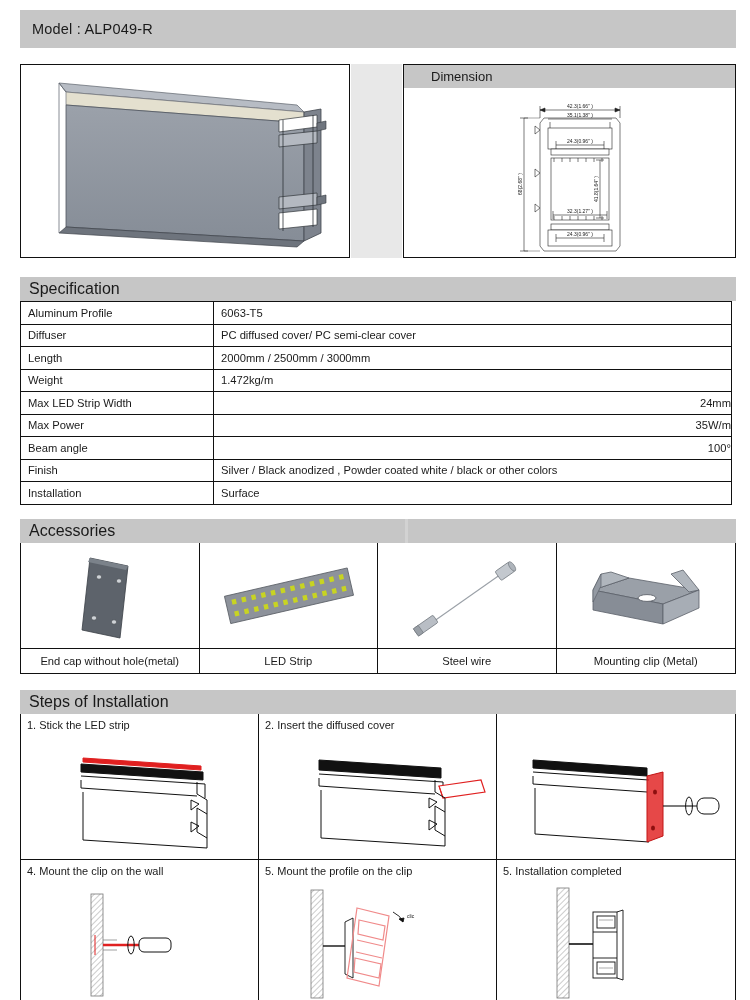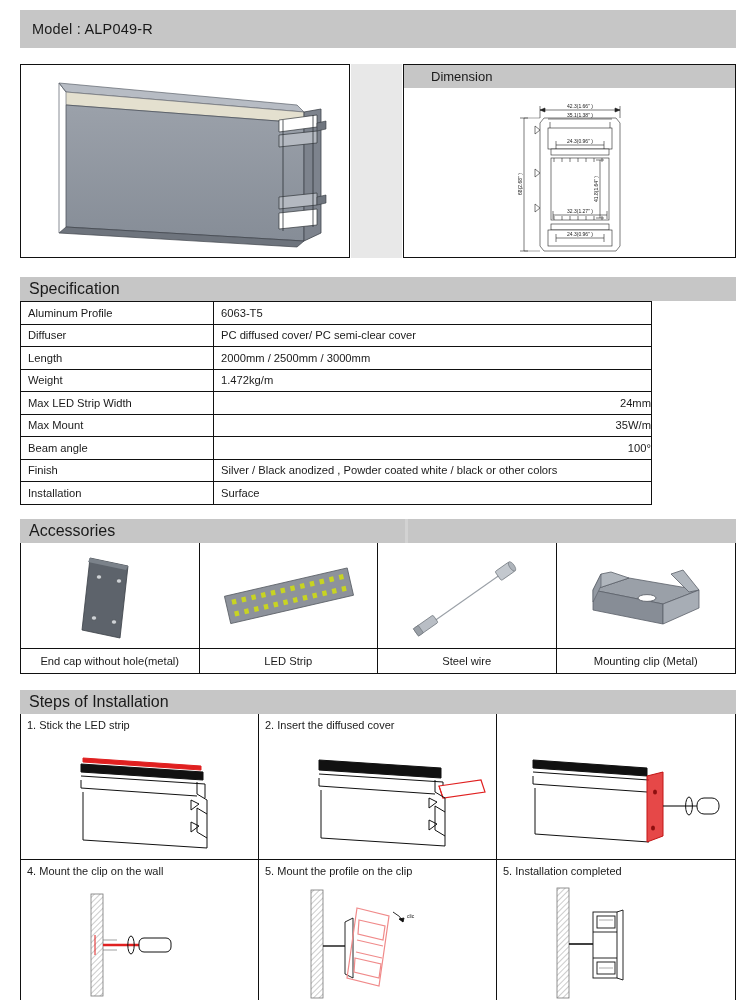--- a/index.html
+++ b/index.html
@@ -38,21 +38,21 @@
   .sec-head{
     position:absolute;height:24px;background:#c6c6c6;
     display:flex;align-items:center;box-sizing:border-box;
     font-size:16px;color:#1a1a1a;padding-left:9px;
   }
 
   
   #spec-wrap{position:absolute;left:20px;top:277px;width:716px;}
   #spec-head{position:relative;left:0;top:0;width:716px;}
   table.spec{
-    border-collapse:collapse;width:632px;table-layout:fixed;
+    border-collapse:collapse;width:712px;table-layout:fixed;
     border:1.2px solid #111;border-top:none;
   }
   table.spec td{
     border:1px solid #111;height:21.5px;font-size:11.2px;
     padding:0 0 0 7px;color:#1a1a1a;vertical-align:middle;
   }
   table.spec td.k{width:185px;}
   table.spec td.v{}
   td.red{color:#e01b1b;text-align:right;}
 
@@ -219,21 +219,21 @@
         </tr>
         <tr>
           <td class="k">Weight</td>
           <td class="v">1.472kg/m</td>
         </tr>
         <tr>
           <td class="k">Max LED Strip Width</td>
           <td class="v red">24mm</td>
         </tr>
         <tr>
-          <td class="k">Max Mount</td>
+          <td class="k">Max Power</td>
           <td class="v red">35W/m</td>
         </tr>
         <tr>
           <td class="k">Beam angle</td>
           <td class="v red">100°</td>
         </tr>
         <tr>
           <td class="k">Finish</td>
           <td class="v">Silver / Black anodized , Powder coated white / black or other colors</td>
         </tr>

